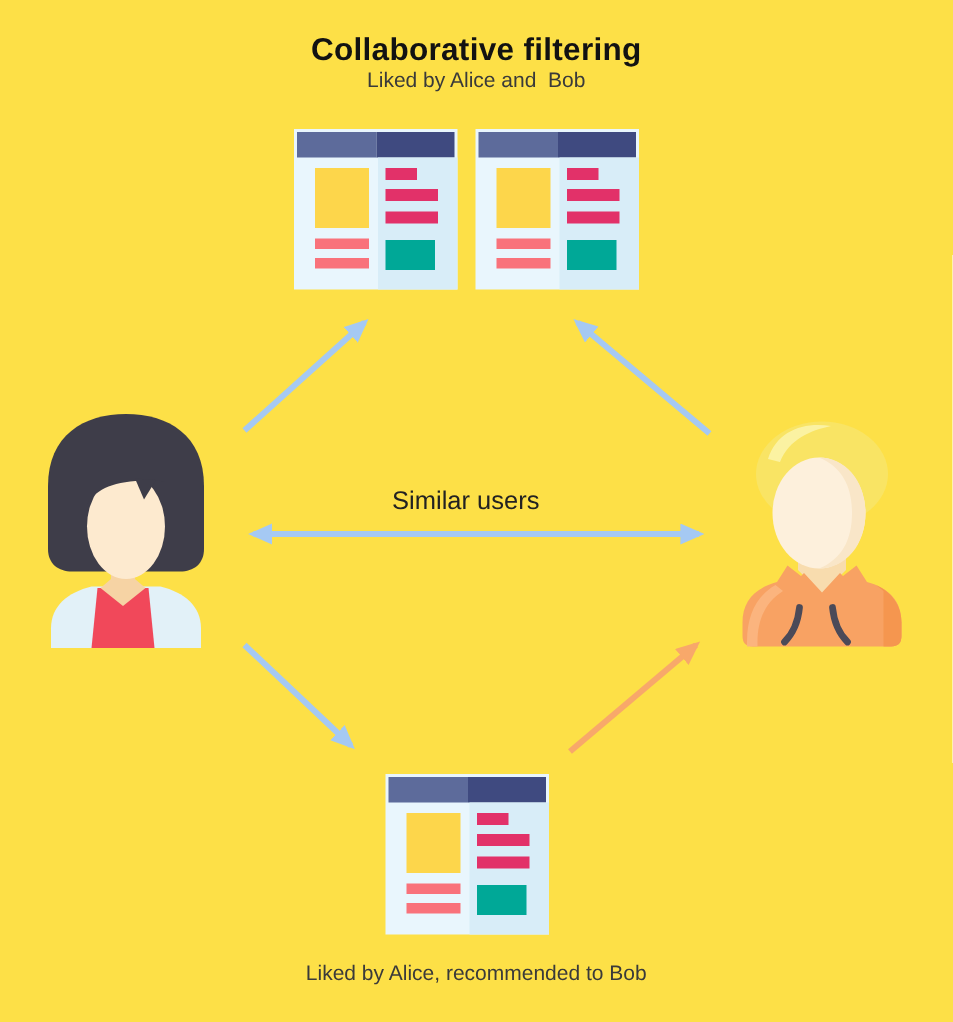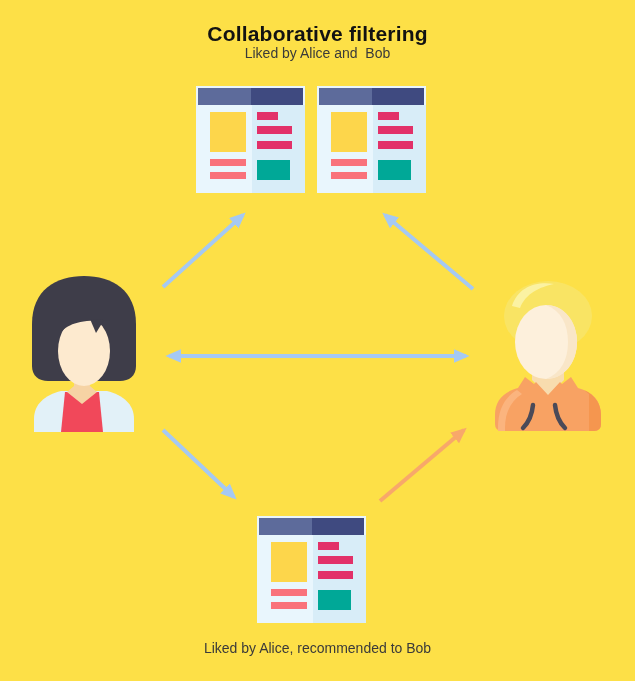--- a/index.html
+++ b/index.html
@@ -101,20 +101,21 @@
         <path d="M0,0 L4,1.75 L0,3.5 Z" fill="#f8a86a"></path>
       </marker>
     </defs>
     <line class="blue" x1="163" y1="287" x2="243" y2="215" marker-end="url(#head-blue)"></line>
     <line class="blue" x1="473" y1="289" x2="385" y2="215" marker-end="url(#head-blue)"></line>
     <line class="blue" x1="169" y1="356" x2="466" y2="356" marker-start="url(#head-blue-rev)" marker-end="url(#head-blue)"></line>
     <line class="blue" x1="163" y1="430" x2="234" y2="497" marker-end="url(#head-blue)"></line>
     <line class="orange" x1="380" y1="501" x2="464" y2="430" marker-end="url(#head-orange)"></line>
   </svg>
 
+  <div class="center-label">Similar users</div>
 
   <svg class="avatar woman" viewBox="0 0 108 158">
     <path d="M4,158 L4,145 C4,130 15,121 31,117 L77,117 C93,121 104,130 104,145 L104,158 Z" fill="#e2f1f8"></path>
     <path d="M35,118 L69,118 L73,158 L31,158 Z" fill="#f1485a"></path>
     <path d="M44,96 L60,96 L60,112 L67,118 L52,130 L37,118 L44,112 Z" fill="#f6d3a4"></path>
     <path d="M2,50 C2,16 26,2 54,2 C82,2 106,16 106,50 L106,92 C106,102 99,107 90,107 L18,107 C9,107 2,102 2,92 Z" fill="#3e3d49"></path>
     <ellipse cx="54" cy="77" rx="26" ry="35" fill="#fdeacf"></ellipse>
     <path d="M28,62 C36,50 50,45 80,47 L80,32 L28,32 Z" fill="#3e3d49"></path>
     <path d="M60,45 L74,46 L66,59 Z" fill="#3e3d49"></path>
   </svg>

